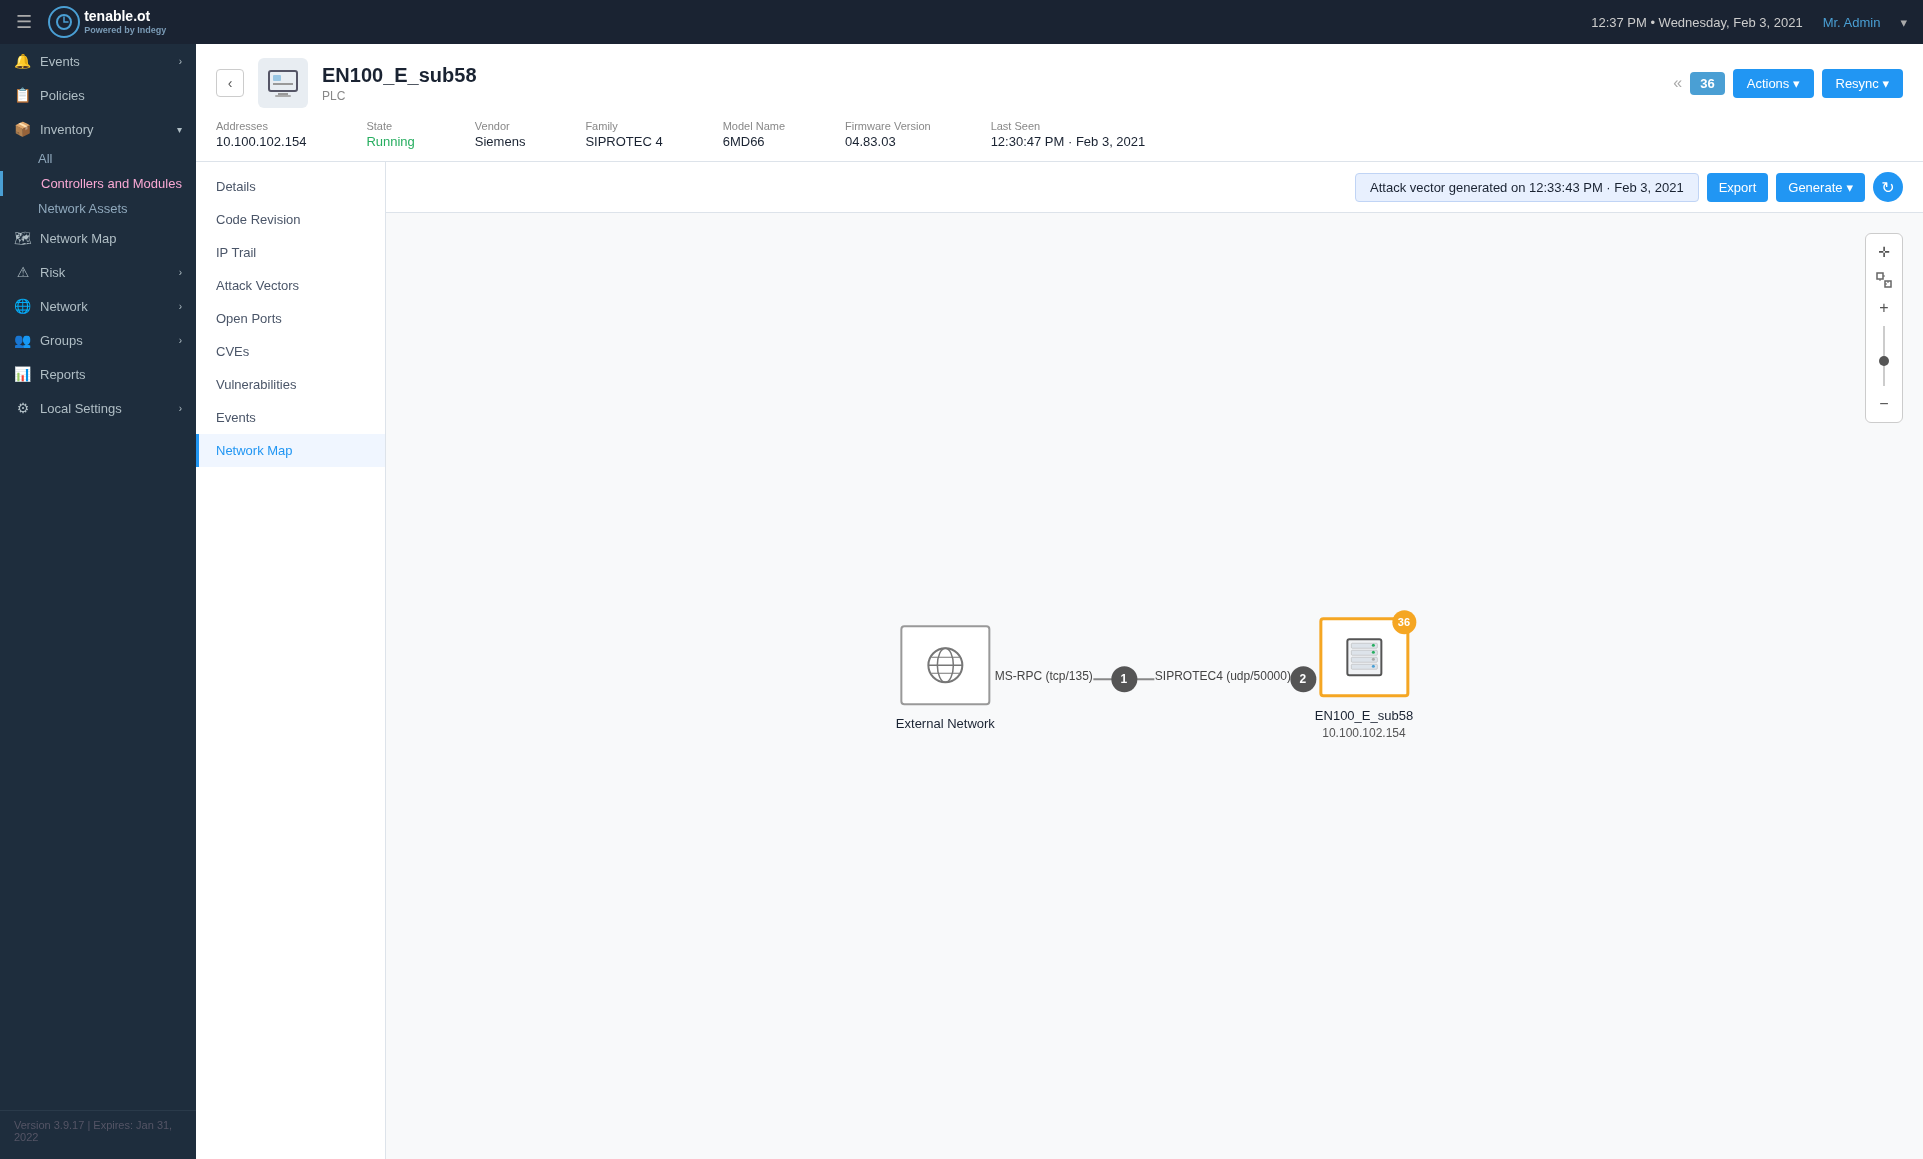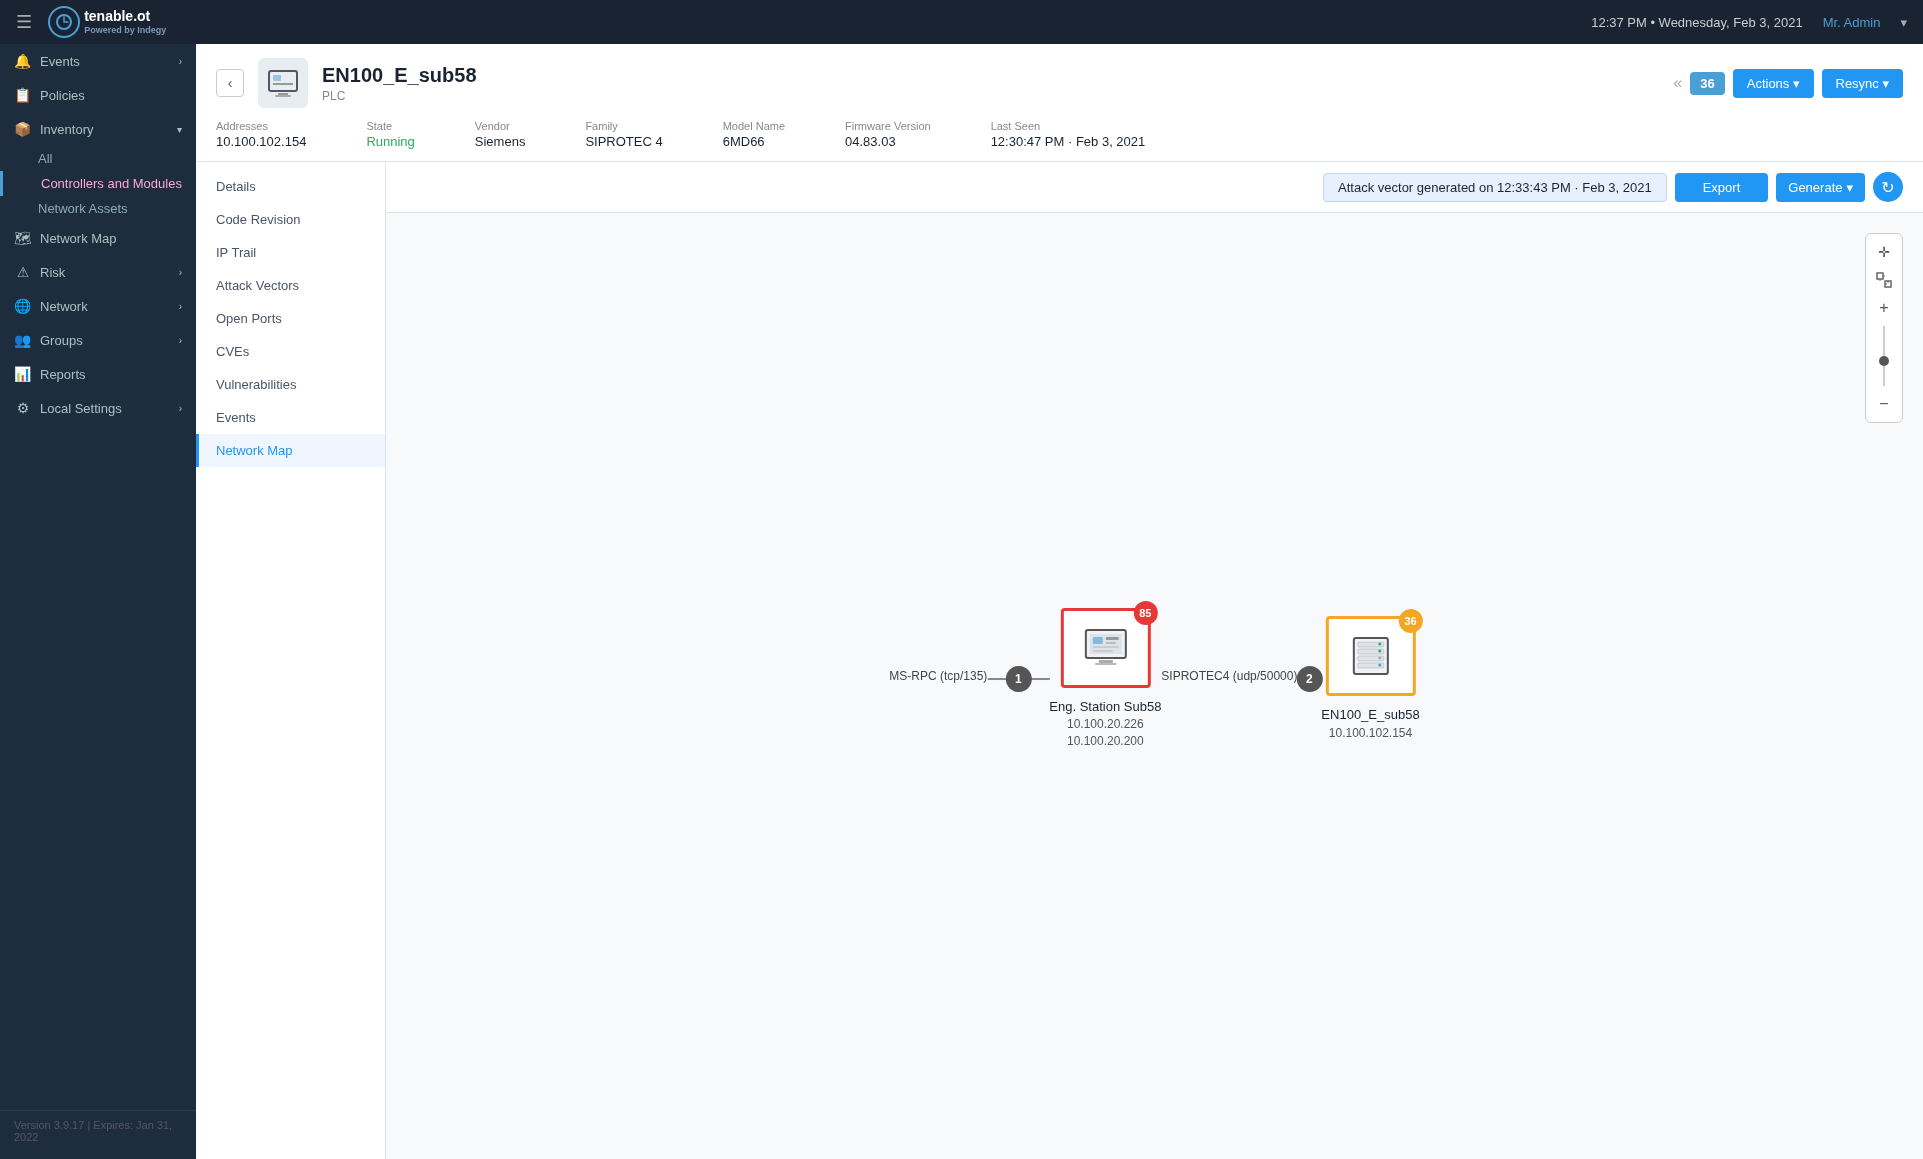--- a/index.html
+++ b/index.html
@@ -126,21 +126,21 @@
       flex-shrink: 0;
     }
     .attack-vector-label {
       background: #e8f0fe;
       border: 1px solid #c0d4f5;
       border-radius: 4px;
       padding: 6px 14px;
       font-size: 13px;
       color: #1a2332;
     }
-    .btn-export { background: #2196f3; color: white; border: none; border-radius: 4px; padding: 7px 28px; cursor: pointer; font-size: 13px; }
+    .btn-export { background: #2196f3; color: white; border: none; border-radius: 4px; padding: 7px 12px; cursor: pointer; font-size: 13px; }
     .btn-generate { background: #2196f3; color: white; border: none; border-radius: 4px; padding: 7px 12px; cursor: pointer; font-size: 13px; display: flex; align-items: center; gap: 4px; }
     .btn-refresh { background: #2196f3; color: white; border: none; border-radius: 50%; width: 30px; height: 30px; cursor: pointer; font-size: 16px; display: flex; align-items: center; justify-content: center; }
 
     
     .network-map-canvas {
       flex: 1;
       background: #f8f9fa;
       position: relative;
       overflow: hidden;
     }
@@ -486,49 +486,40 @@
             </button>
             <button class="zoom-btn">+</button>
             <div class="zoom-slider-track">
               <div class="zoom-slider-thumb"></div>
             </div>
             <button class="zoom-btn">−</button>
           </div>
 
           <div class="network-diagram">
 
+            <div class="node-container">
+              <div class="node-box gray-border">
+                <svg class="globe-svg" viewBox="0 0 44 44" fill="none">
+                  <circle cx="22" cy="22" r="17" stroke="#777" stroke-width="2"></circle>
+                  <ellipse cx="22" cy="22" rx="8" ry="17" stroke="#777" stroke-width="1.5"></ellipse>
+                  <line x1="5" y1="22" x2="39" y2="22" stroke="#777" stroke-width="1.5"></line>
+                  <line x1="8" y1="14" x2="36" y2="14" stroke="#777" stroke-width="1"></line>
+                  <line x1="8" y1="30" x2="36" y2="30" stroke="#777" stroke-width="1"></line>
+                </svg>
+              </div>
+              <div class="node-label">External Network</div>
+            </div>
 
             <div class="connector">
               <div class="connector-label">MS-RPC (tcp/135)</div>
               <div class="connector-line">
                 <div class="step-circle">1</div>
               </div>
             </div>
 
-            <div class="node-container">
-              <div class="node-box red-border">
-                <div class="node-badge red">85</div>
-
-                <svg width="50" height="44" viewBox="0 0 50 44" fill="none">
-                  <rect x="5" y="4" width="40" height="28" rx="2" stroke="#555" stroke-width="2" fill="#f0f2f5"></rect>
-                  <rect x="9" y="8" width="32" height="20" fill="#dde3ea"></rect>
-                  <rect x="18" y="34" width="14" height="3" fill="#aaa"></rect>
-                  <rect x="14" y="37" width="22" height="2" rx="1" fill="#bbb"></rect>
-
-                  <rect x="12" y="11" width="10" height="7" rx="1" fill="#4a9fd4" opacity="0.6"></rect>
-                  <rect x="25" y="11" width="13" height="3" rx="1" fill="#999"></rect>
-                  <rect x="25" y="16" width="10" height="2" rx="1" fill="#bbb"></rect>
-                  <rect x="12" y="20" width="26" height="2" rx="1" fill="#ccc"></rect>
-                  <rect x="12" y="24" width="20" height="2" rx="1" fill="#ccc"></rect>
-                </svg>
-              </div>
-              <div class="node-label">Eng. Station Sub58</div>
-              <div class="node-sublabel">10.100.20.226</div>
-              <div class="node-sublabel">10.100.20.200</div>
-            </div>
 
             <div class="connector">
               <div class="connector-label">SIPROTEC4 (udp/50000)</div>
               <div class="connector-line">
                 <div class="step-circle">2</div>
               </div>
             </div>
 
             <div class="node-container">
               <div class="node-box yellow-border">

